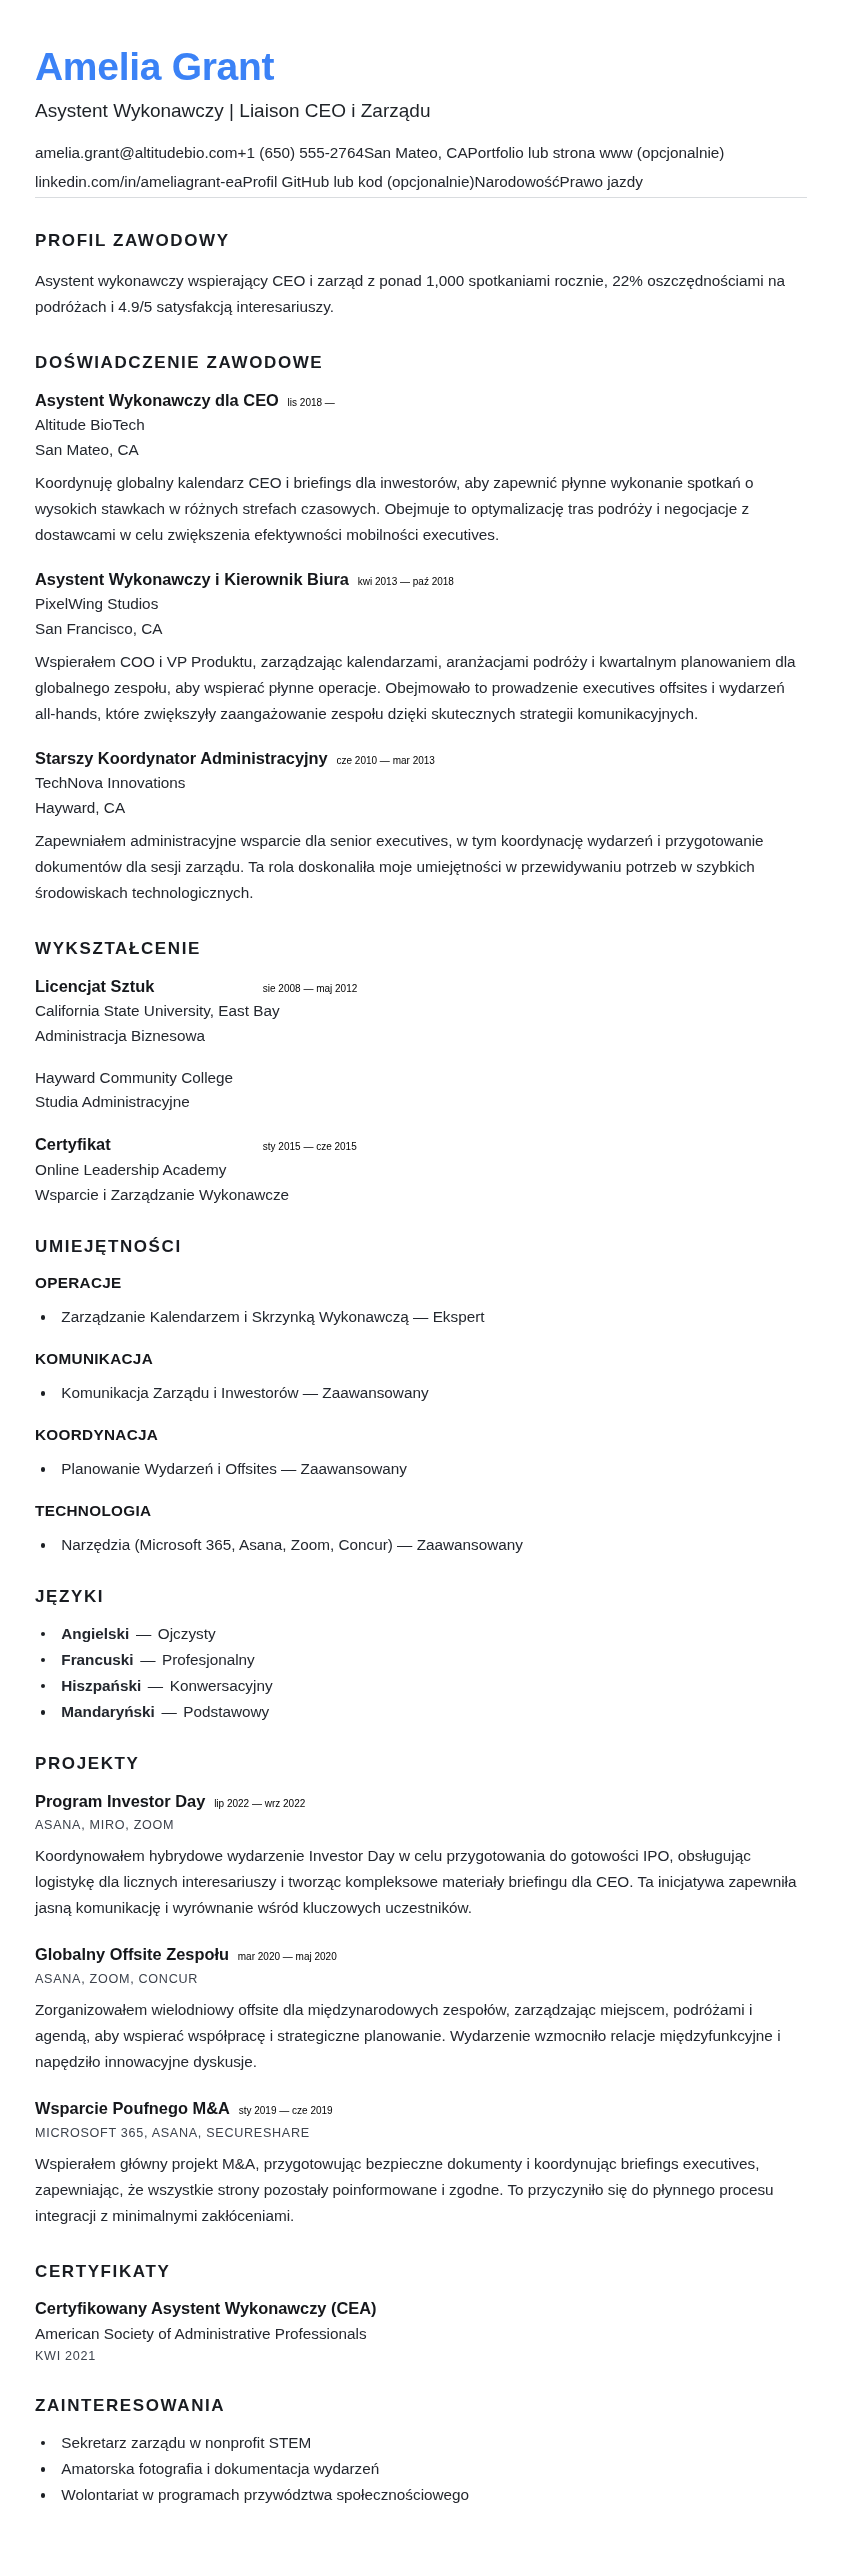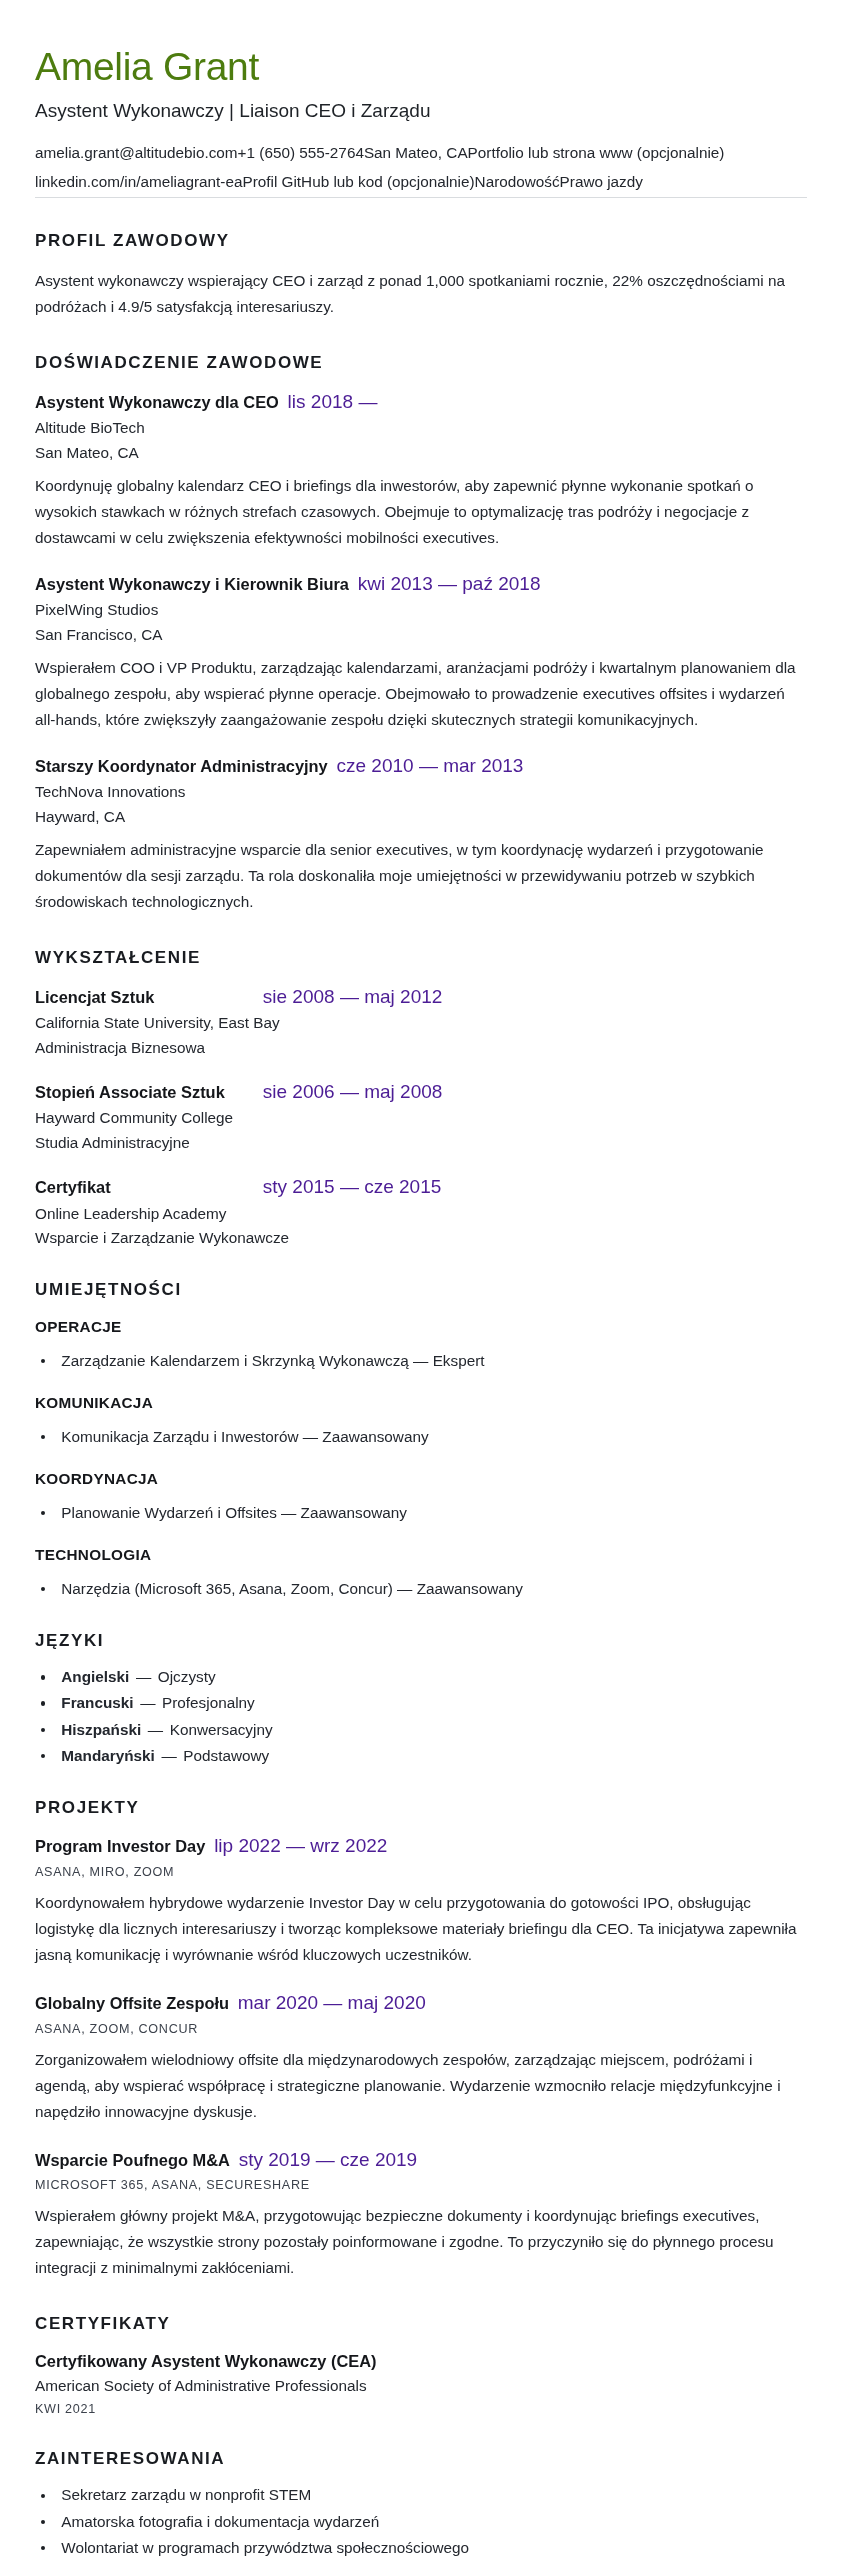--- a/index.html
+++ b/index.html
@@ -4,31 +4,31 @@
 <style>
   * { box-sizing: border-box; }
   html, body { margin: 0; padding: 0; }
   body {
     width: 842px; height: 2576px; overflow: hidden;
     background: #ffffff;
     font-family: "Liberation Sans", "DejaVu Sans", sans-serif;
     color: #23272e;
     padding: 47px 35px 0 35px;
   }
-  .name { font-size: 39px; font-weight: 400; line-height: 1.05; letter-spacing: -0.3px; color: #4d7c0f; }
+  .name { font-size: 39px; font-weight: 700; line-height: 1.05; letter-spacing: -0.3px; color: #3b82f6; }
   .subtitle { font-size: 19px; margin-top: 12px; color: #1e2227; }
   .contact { font-size: 15.3px; line-height: 1.2; color: #23272e; }
   .contact.first { margin-top: 22px; }
   .contact.second { margin-top: 10.4px; }
   .divider { border: none; border-top: 1.1px solid #d9dcdf; margin: 5.5px 0 0 0; }
   .section { margin-top: 33px; }
   .sec-h { font-size: 17px; font-weight: 700; letter-spacing: 1.6px; color: #191c21; margin: 0 0 17.5px 0; }
   .title-row { display: flex; align-items: baseline; gap: 8.8px; }
   .entry-title { font-size: 16.4px; font-weight: 700; color: #15171b; }
-  .entry-dates { font-size: 19px; font-weight: 400; color: #4c1d95; white-space: nowrap; }
+  .entry-dates { font-size: 10px; font-weight: 400; color: #000000; white-space: nowrap; }
   .edu-title { min-width: 219px; }
   .line { font-size: 15.3px; margin-top: 6.6px; color: #23272e; }
   .para { font-size: 15.3px; line-height: 26px; margin-top: 11px; color: #23272e; max-width: 768px; }
   .entry { margin-bottom: 22px; }
   .edu-entry, .proj-entry { margin-bottom: 24px; }
   .tools { font-size: 12.6px; letter-spacing: 0.7px; color: #3c424c; margin-top: 7.7px; }
   .skill-group { margin-top: 24px; }
   .skill-group.first { margin-top: 0; }
   .skill-cat { font-size: 15.3px; font-weight: 700; letter-spacing: 0.3px; color: #15171b; }
   ul.blist { list-style: none; margin: 11px 0 0 0; padding: 0; }
@@ -96,24 +96,20 @@
   <div class="edu-entry">
     <div class="title-row">
       <span class="entry-title edu-title">Licencjat Sztuk</span>
       <span class="entry-dates">sie 2008 — maj 2012</span>
     </div>
     <div class="line">California State University, East Bay</div>
     <div class="line">Administracja Biznesowa</div>
   </div>
 
   <div class="edu-entry">
-    <div class="title-row">
-      <span class="entry-title edu-title">Stopień Associate Sztuk</span>
-      <span class="entry-dates">sie 2006 — maj 2008</span>
-    </div>
     <div class="line">Hayward Community College</div>
     <div class="line">Studia Administracyjne</div>
   </div>
 
   <div class="edu-entry">
     <div class="title-row">
       <span class="entry-title edu-title">Certyfikat</span>
       <span class="entry-dates">sty 2015 — cze 2015</span>
     </div>
     <div class="line">Online Leadership Academy</div>

